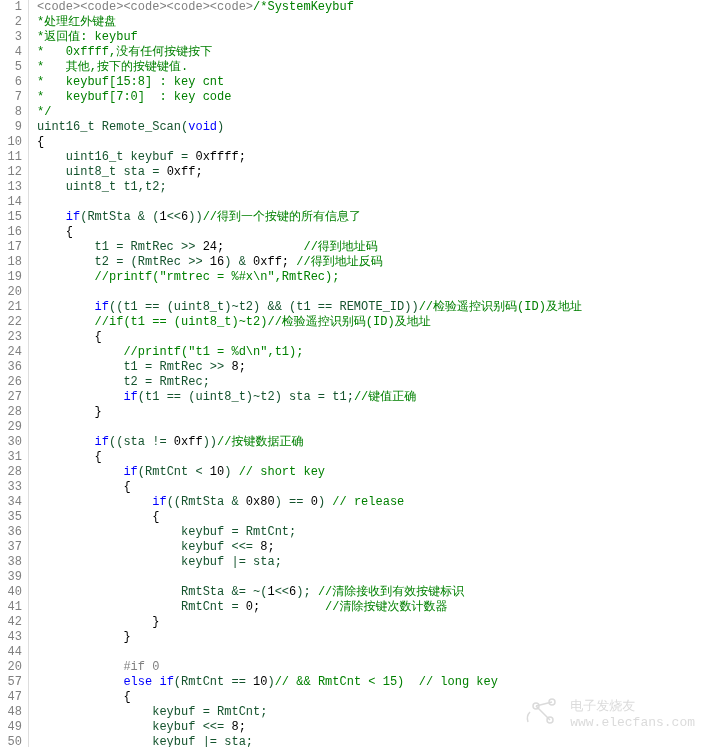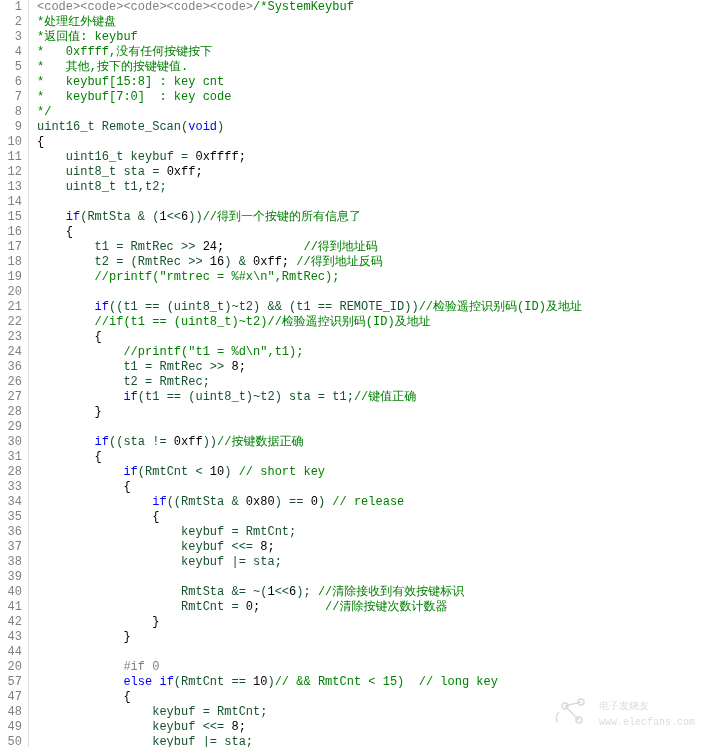--- a/index.html
+++ b/index.html
@@ -51,21 +51,21 @@
       color: #888;
       display: flex;
       align-items: center;
       gap: 8px;
     }
     .watermark-icon svg {
       width: 40px;
       height: 40px;
     }
     .watermark-text {
-      font-size: 10px;
+      font-size: 13px;
       line-height: 16px;
     }
   </style>
 </head>
 <body>
 
 <div class="container">
   <div class="gutter" id="gutter">
       <div class="line-num">1</div>
       <div class="line-num">2</div>

